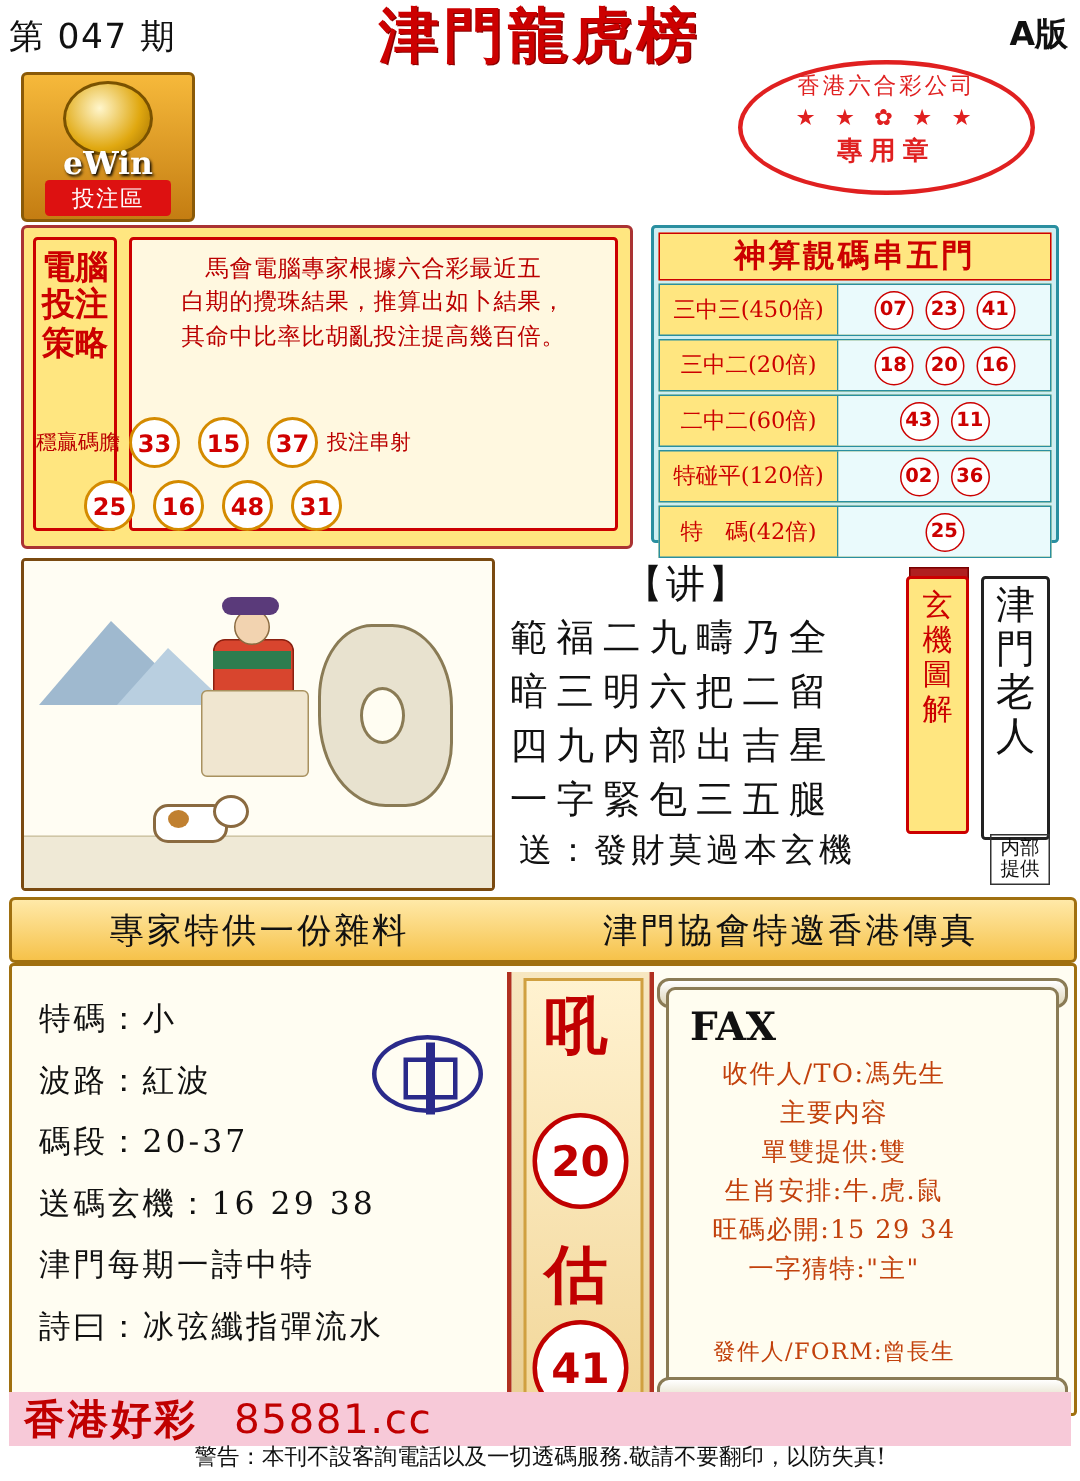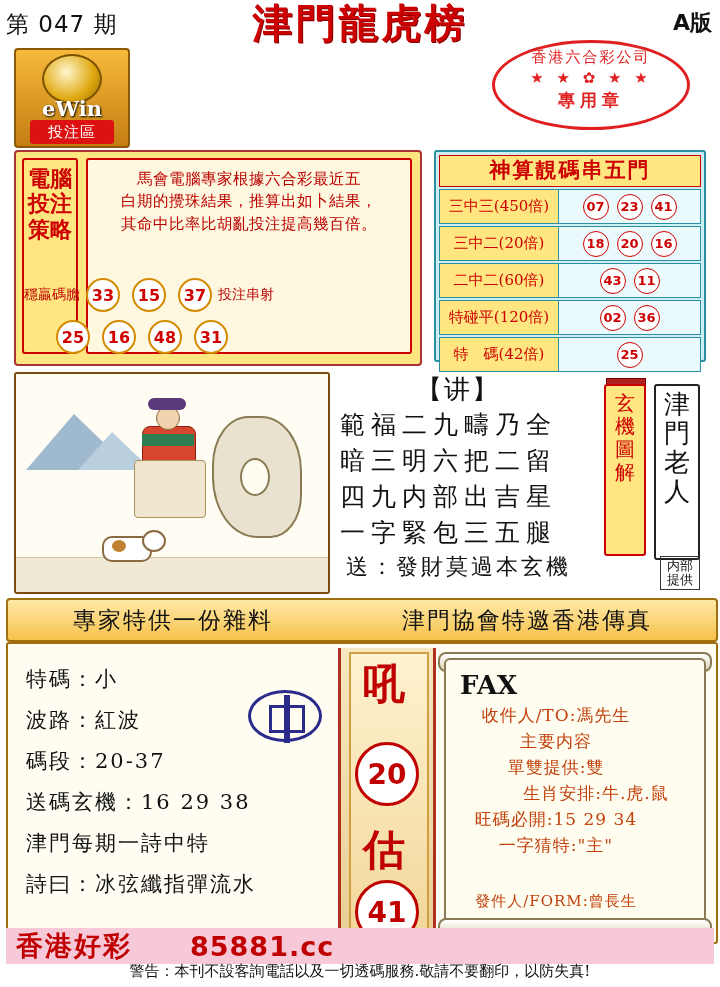--- a/index.html
+++ b/index.html
@@ -316,33 +316,33 @@
   .fax-title{
     position:absolute;left:14px;top:10px;font-size:26px;font-weight:bold;color:#111;
     font-family:"DejaVu Serif","Liberation Serif",serif;
   }
   .fax-line{
     position:absolute;left:0;width:220px;text-align:center;color:#c2410c;
     font-family:"DejaVu Serif","Liberation Serif",serif;font-size:17px;
     letter-spacing:1px;
   }
   .fx1{top:44px;} .fx2{top:70px;} .fx3{top:96px;}
-  .fx4{top:122px;margin-left:40px;} .fx5{top:148px;} .fx6{top:174px;}
+  .fx4{top:122px;} .fx5{top:148px;} .fx6{top:174px;}
   .fx8{top:232px;font-size:15px;}
   
   .foot-pink{
     position:absolute;left:6px;top:928px;width:708px;height:36px;
     background:#f7c9d8;display:flex;align-items:center;gap:12px;
   }
   .foot-left{
     margin-left:10px;color:#c00000;font-size:27px;font-weight:bold;
     font-family:"DejaVu Serif","Liberation Serif",serif;letter-spacing:2px;
   }
   .foot-right{
-    margin-left:46px;color:#c00000;font-size:27px;font-weight:bold;
+    margin-left:12px;color:#c00000;font-size:27px;font-weight:normal;
     font-family:"DejaVu Sans","Liberation Sans",sans-serif;letter-spacing:1px;
   }
   .foot-note{
     position:absolute;left:6px;top:962px;width:708px;height:22px;
     color:#111;font-size:15px;text-align:center;
     font-family:"DejaVu Serif","Liberation Serif",serif;
   }
 </style>
 </head>
 <body>

